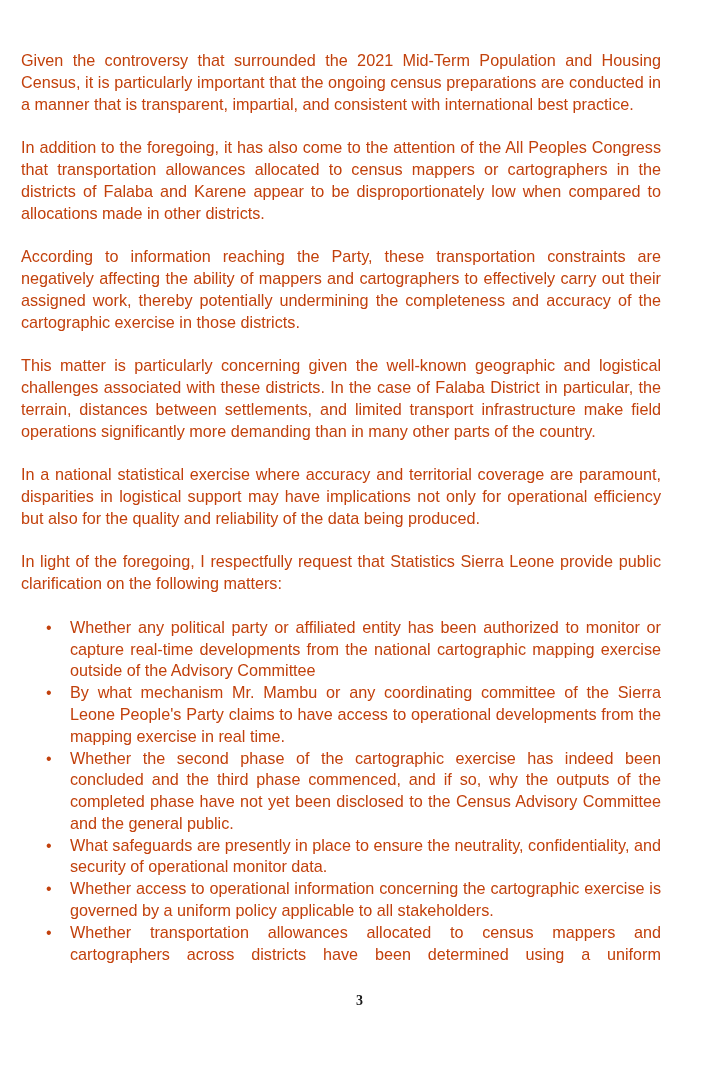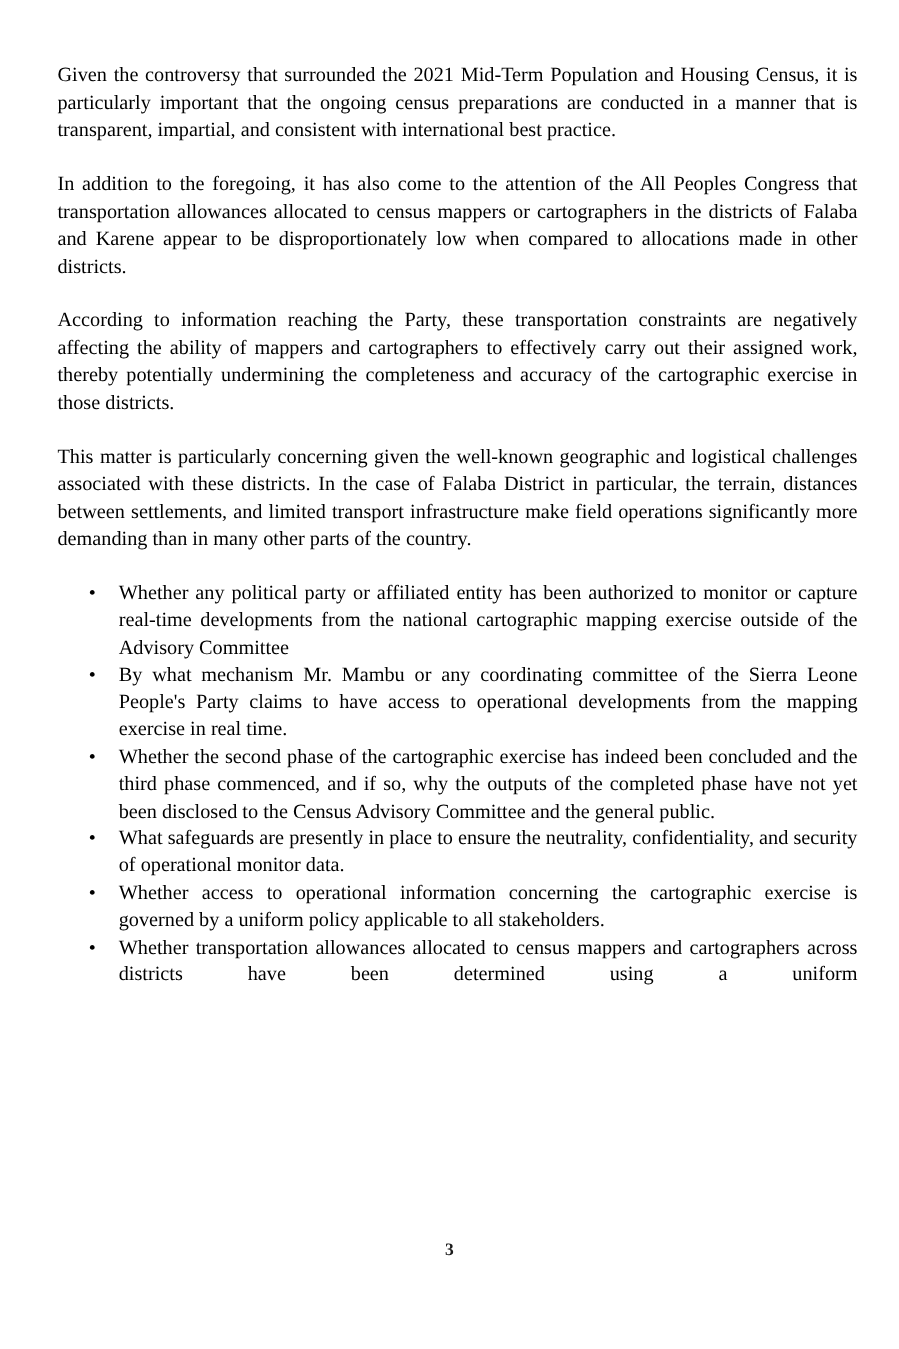--- a/index.html
+++ b/index.html
@@ -1,39 +1,41 @@
 <!DOCTYPE html>
 <html><head>
 <meta charset="utf-8">
 <style>
   html, body { margin: 0; padding: 0; background: #ffffff; }
   body { width: 719px; height: 1079px; overflow: hidden; position: relative; }
   .page {
-    position: absolute; left: 46px; top: 50px; width: 640px;
-    font-family: Liberation Serif, serif;
-    font-size: 16.2px; line-height: 21.8px; color: #000000;
+    position: absolute; left: 21px; top: 50px; width: 640px;
+    font-family: Liberation Sans, sans-serif;
+    font-size: 16.2px; line-height: 21.8px; color: #c2410c;
   }
   .para { text-align: justify; margin: 0 0 21.8px 0; }
   .bullets { list-style: none; margin: 0; padding: 0 0 0 49px; }
   .bullets li { position: relative; text-align: justify; margin: 0; }
   .bullets li .bullet { position: absolute; left: -24px; top: 0; font-size: 16px; }
   .page-number {
     position: absolute; top: 993px; left: 0; width: 719px; text-align: center;
     font-family: "Liberation Serif", "DejaVu Serif", serif;
     font-size: 14px; font-weight: bold; color: #1a1a1a;
   }
 </style>
 </head>
 <body>
 
 <div class="page">
   <p class="para">Given the controversy that surrounded the 2021 Mid-Term Population and Housing Census, it is particularly important that the ongoing census preparations are conducted in a manner that is transparent, impartial, and consistent with international best practice.</p>
   <p class="para">In addition to the foregoing, it has also come to the attention of the All Peoples Congress that transportation allowances allocated to census mappers or cartographers in the districts of Falaba and Karene appear to be disproportionately low when compared to allocations made in other districts.</p>
   <p class="para">According to information reaching the Party, these transportation constraints are negatively affecting the ability of mappers and cartographers to effectively carry out their assigned work, thereby potentially undermining the completeness and accuracy of the cartographic exercise in those districts.</p>
   <p class="para">This matter is particularly concerning given the well-known geographic and logistical challenges associated with these districts. In the case of Falaba District in particular, the terrain, distances between settlements, and limited transport infrastructure make field operations significantly more demanding than in many other parts of the country.</p>
+  <p class="para">In a national statistical exercise where accuracy and territorial coverage are paramount, disparities in logistical support may have implications not only for operational efficiency but also for the quality and reliability of the data being produced.</p>
+  <p class="para" style="margin-bottom:21.8px">In light of the foregoing, I respectfully request that Statistics Sierra Leone provide public clarification on the following matters:</p>
 
   <ul class="bullets">
     <li>
       <span class="bullet">•</span>
       <span>Whether any political party or affiliated entity has been authorized to monitor or capture real-time developments from the national cartographic mapping exercise outside of the Advisory Committee</span>
     </li>
     <li>
       <span class="bullet">•</span>
       <span>By what mechanism Mr. Mambu or any coordinating committee of the Sierra Leone People's Party claims to have access to operational developments from the mapping exercise in real time.</span>
     </li>

